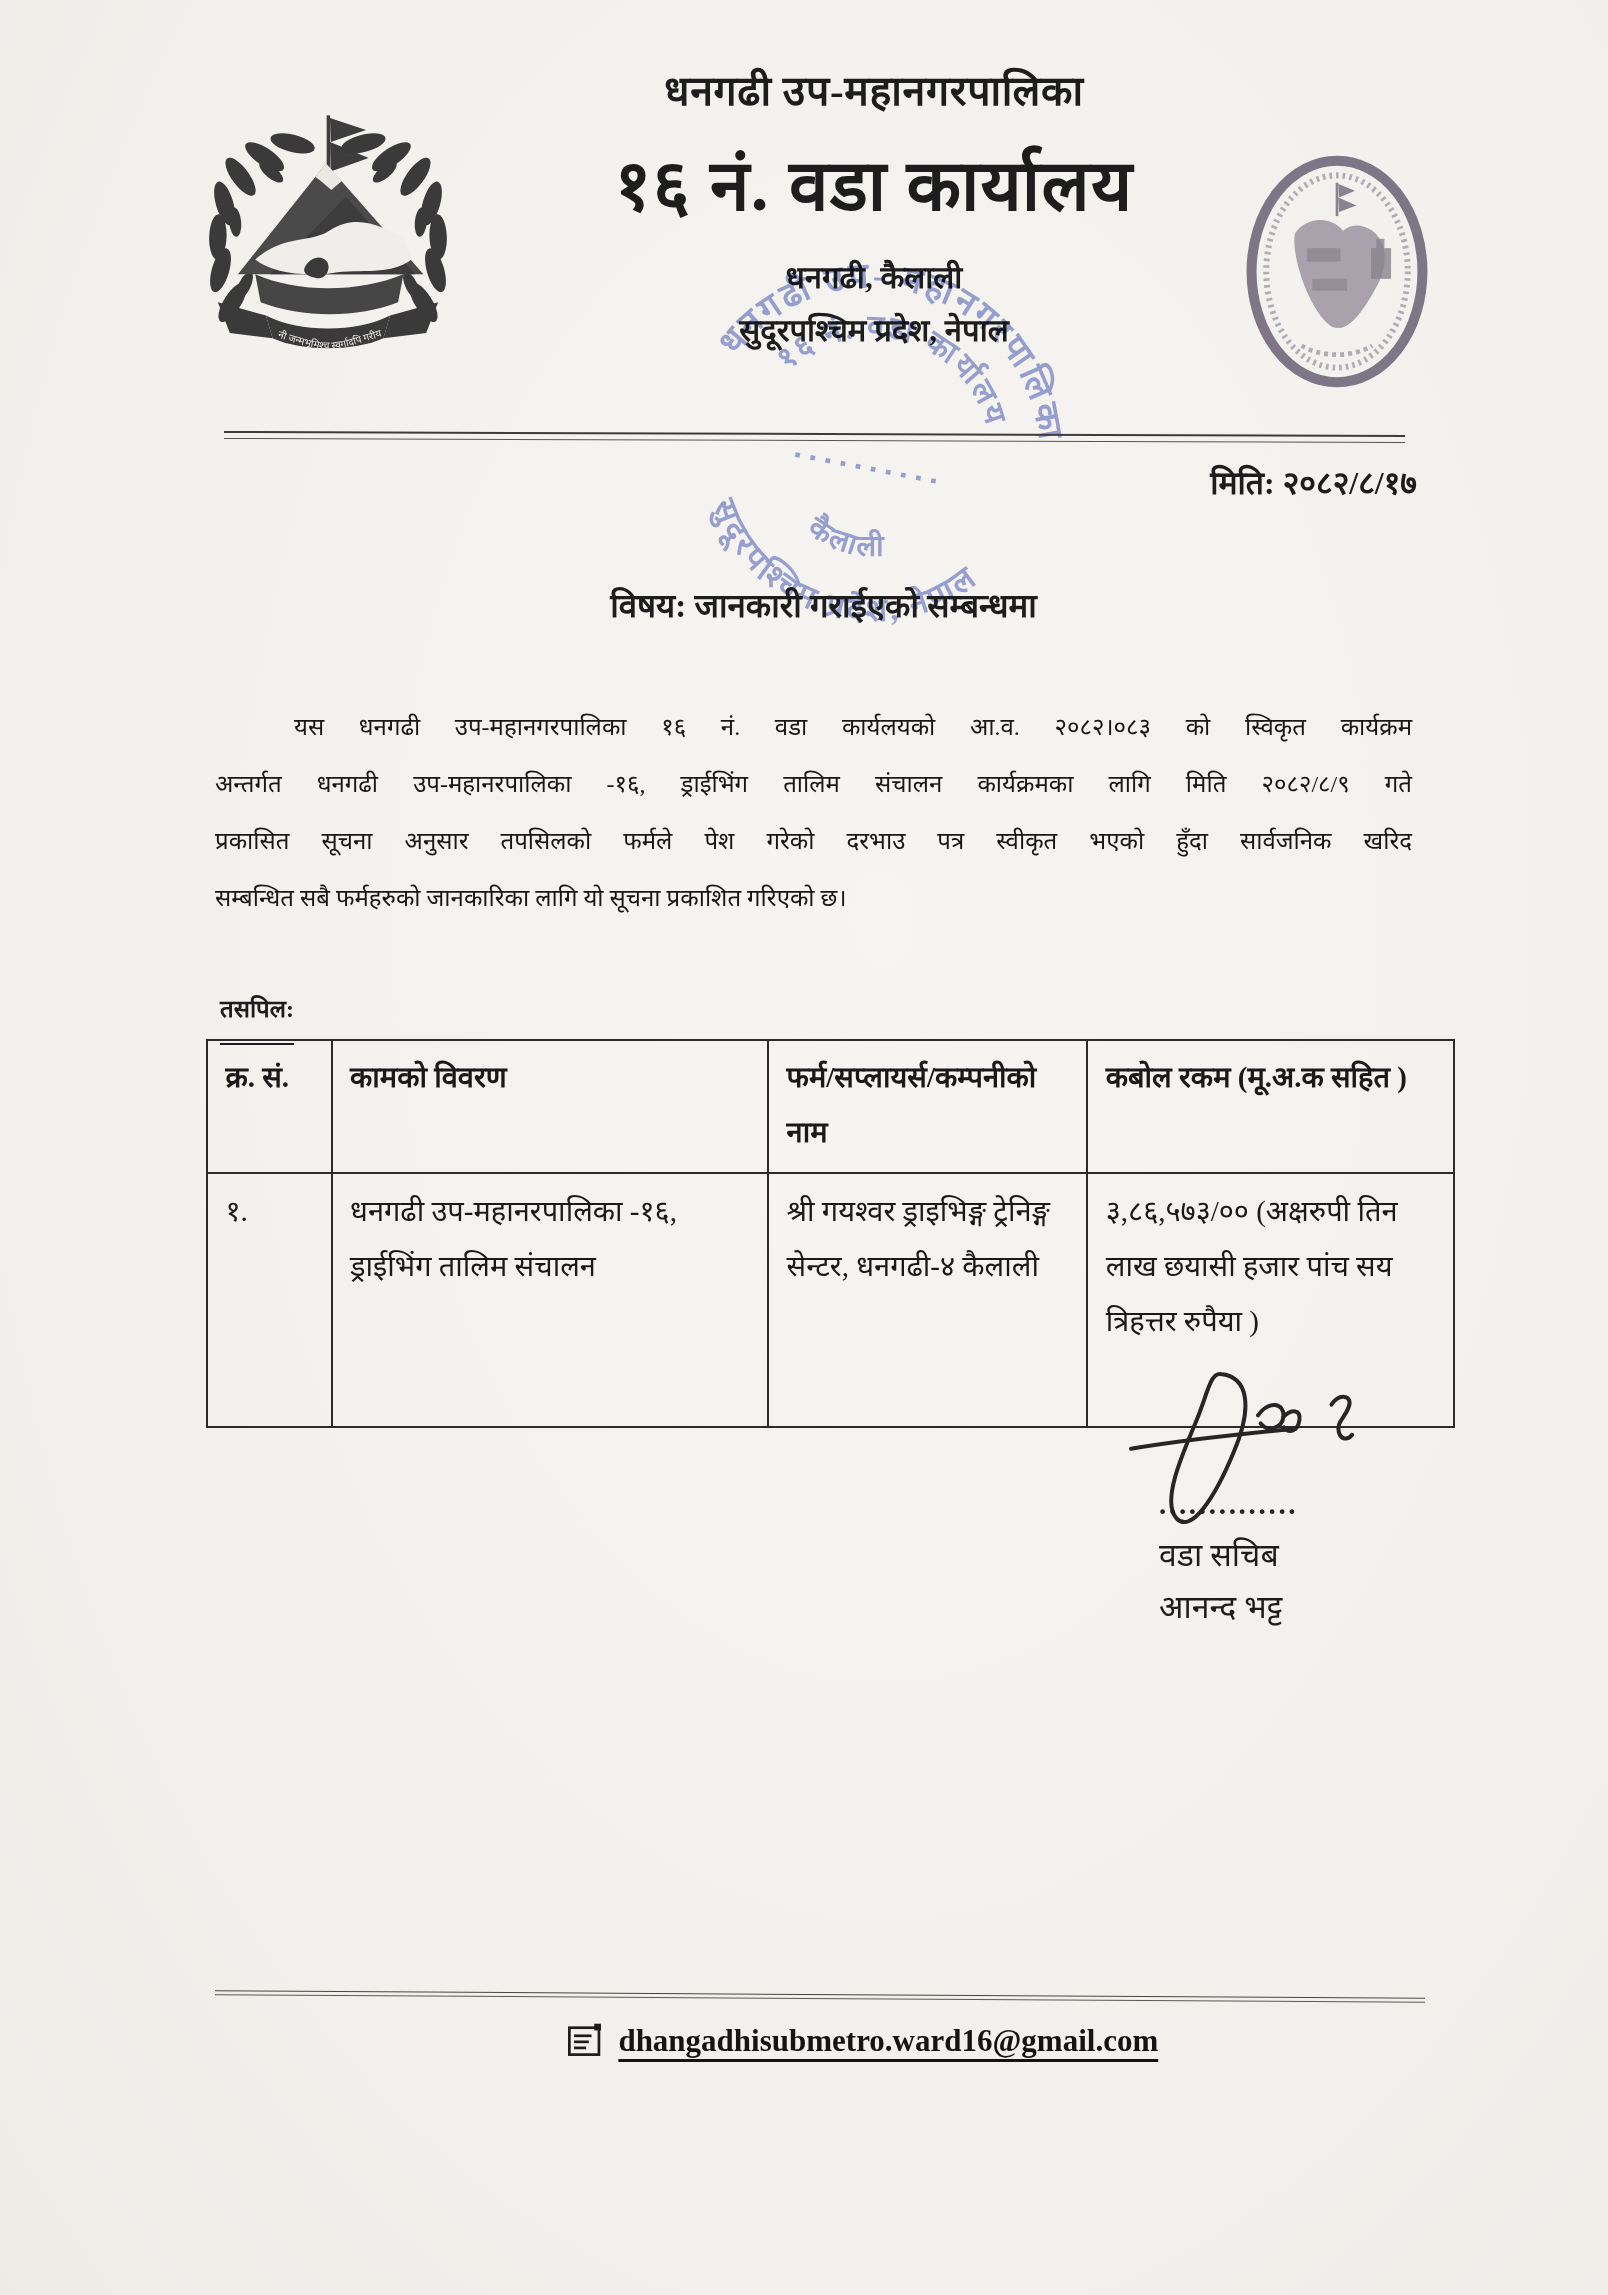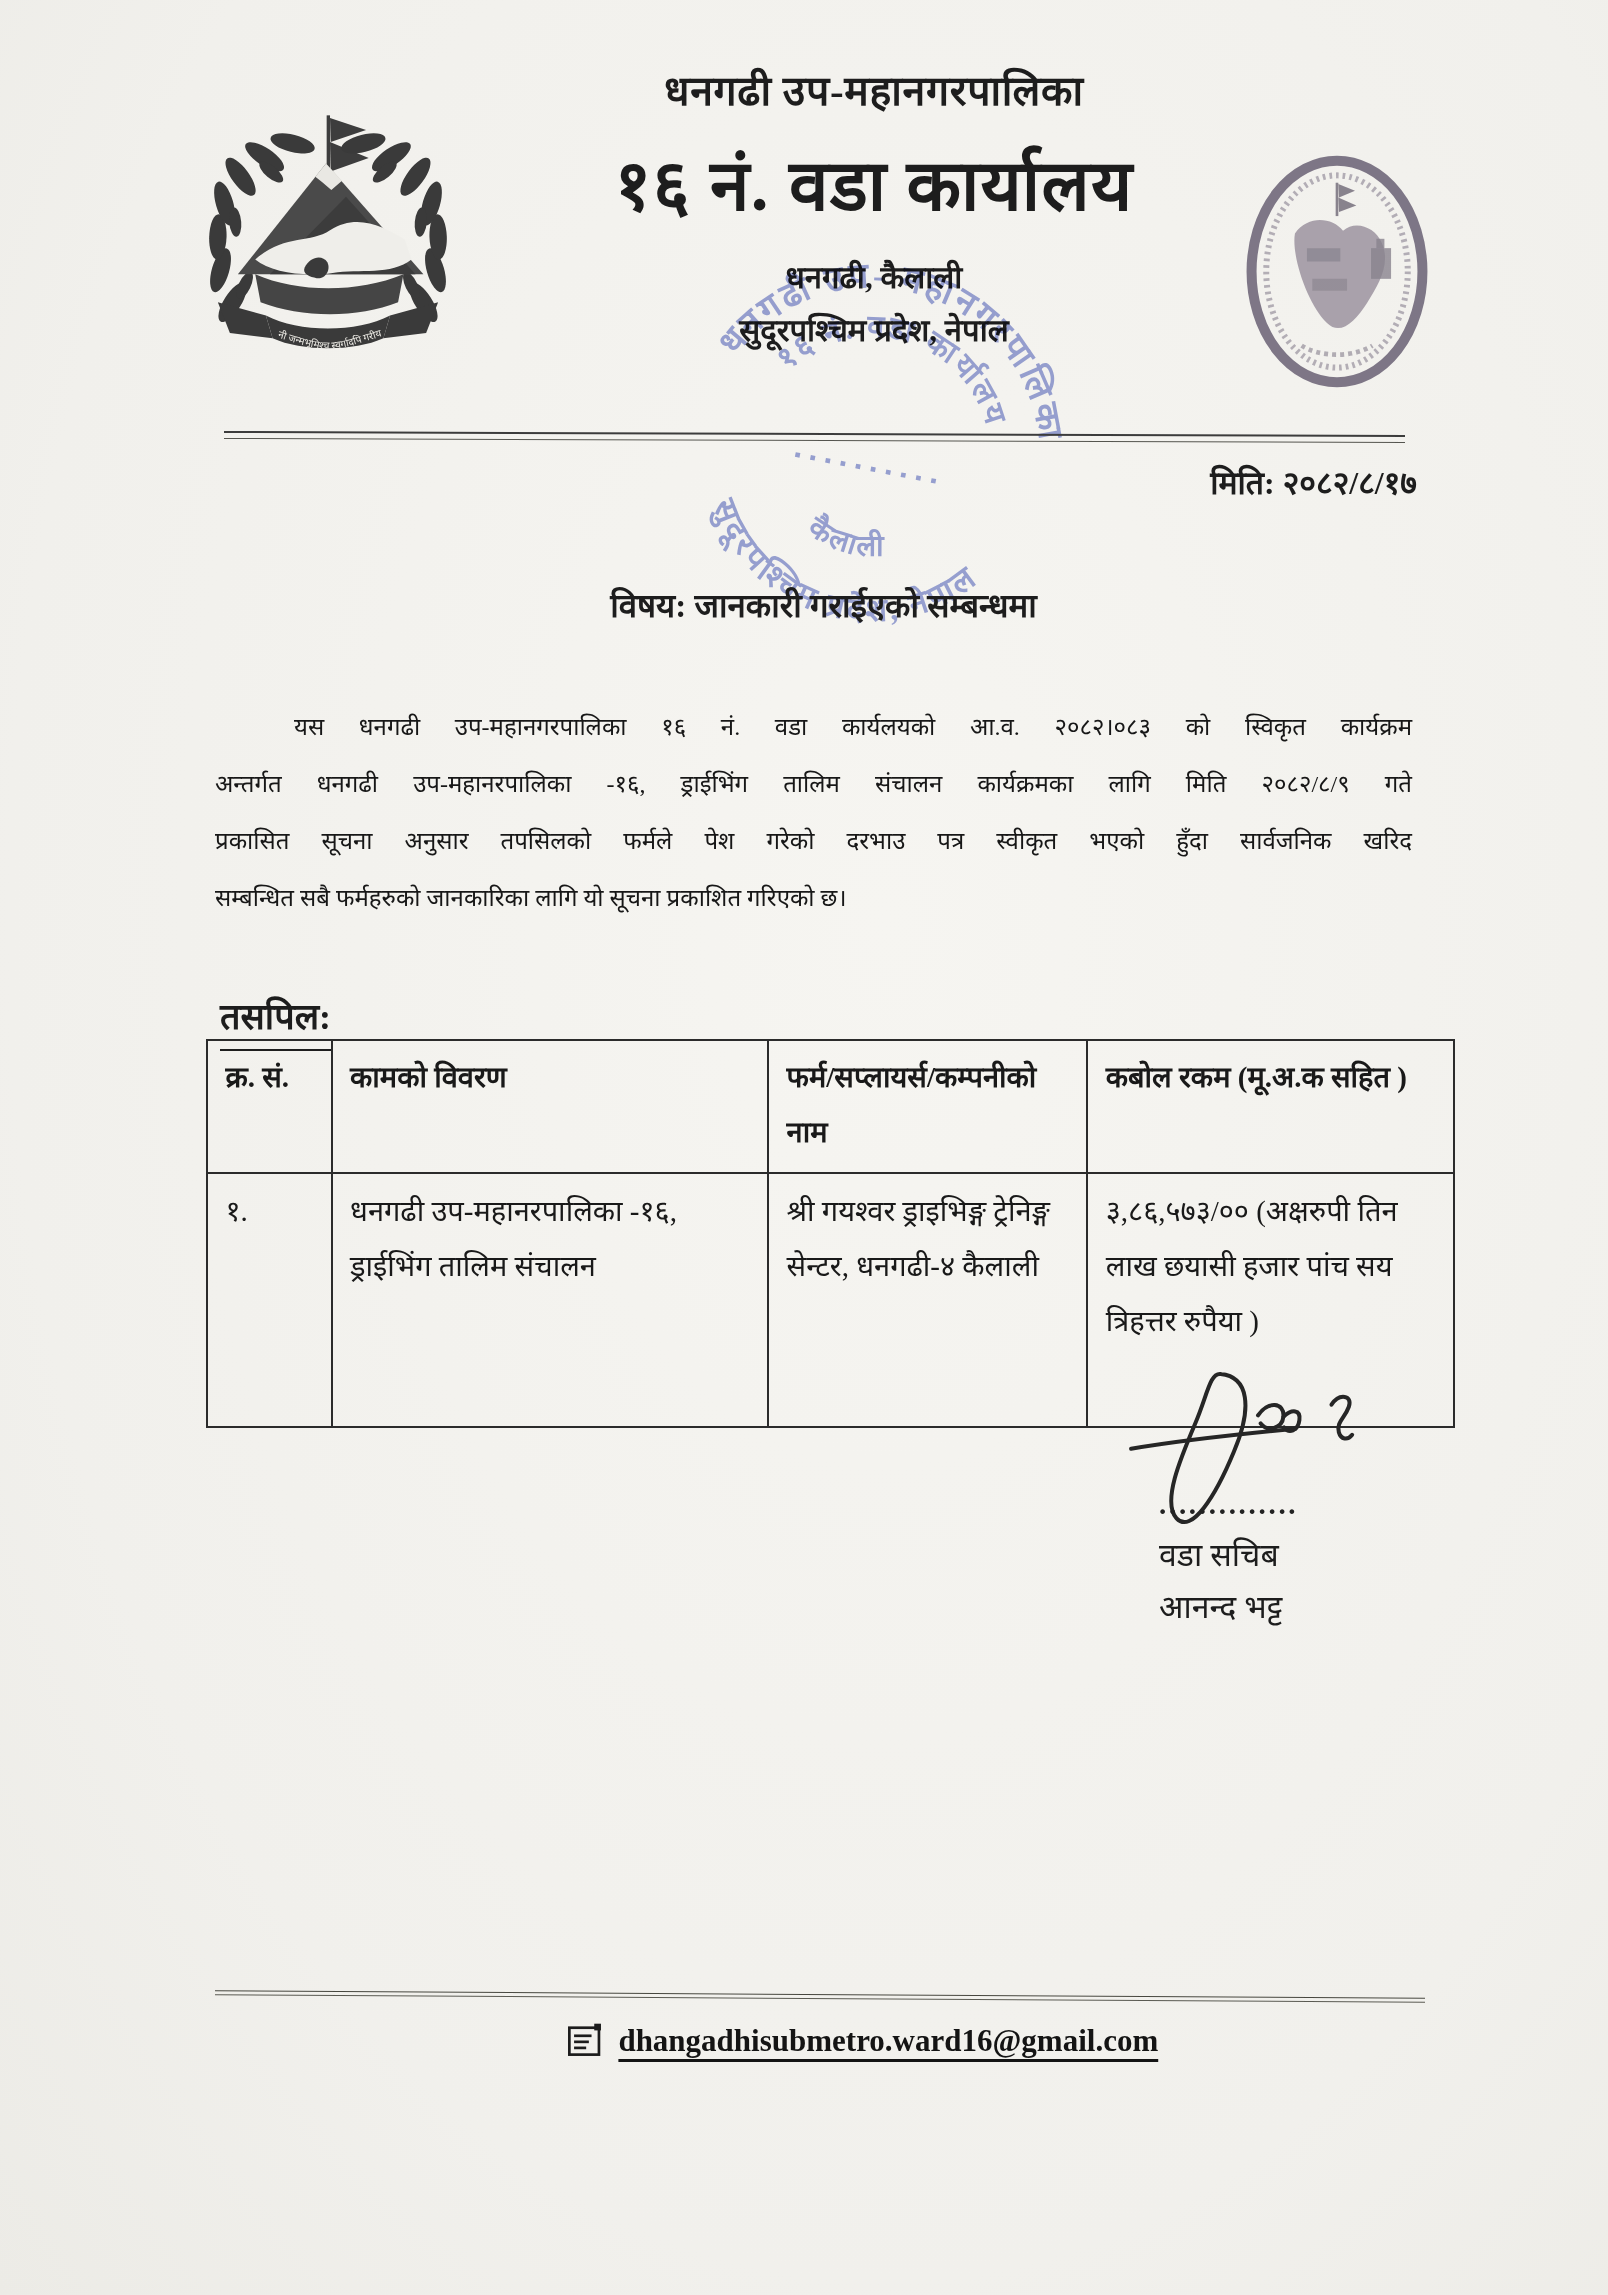--- a/index.html
+++ b/index.html
@@ -27,22 +27,22 @@
   .rule-bottom{left:215px;top:1994px;width:1210px;height:3.3px;
     border-top:1.3px solid #47473f;border-bottom:1.3px solid #5a5a52;
     transform:rotate(0.35deg);}
   .date-line{right:192px;top:460px;font-size:32px;font-weight:700;}
   .subject{left:0;top:582px;width:100%;text-align:center;font-size:33px;font-weight:700;padding-left:38px;box-sizing:border-box;}
   
   .body-block{left:215px;top:699px;width:1197px;font-size:24px;line-height:57px;color:#171717;}
   .body-block .jline{text-align:justify;text-align-last:justify;}
   .body-block .indent{padding-left:79px;}
   
-  .tasil{left:220px;top:991px;font-size:36px;font-weight:700;
-    border-bottom:2.7px solid #1e1e1e;padding-bottom:9px;}
+  .tasil{left:220px;top:991px;font-size:24px;font-weight:700;
+    border-bottom:2.7px solid #1e1e1e;padding-bottom:19px;}
   
   .tbl{left:206px;top:1039px;width:1249px;border-collapse:collapse;font-size:29px;line-height:55px;color:#191919;}
   .tbl th,.tbl td{border:2px solid #2b2b2b;vertical-align:top;padding:9.4px 17.4px 12px 17.4px;word-break:break-word;}
   .tbl th{font-weight:700;text-align:left;}
   .tbl th.just{text-align:justify;}
   .tbl td.data-cell{height:230px;}
   
   .sig-svg{left:1127px;top:1366px;}
   .sig-dots{left:1159px;top:1488px;font-size:29px;letter-spacing:2.7px;font-weight:700;color:#222;}
   .sig-role{left:1159px;top:1532px;font-size:32px;}

